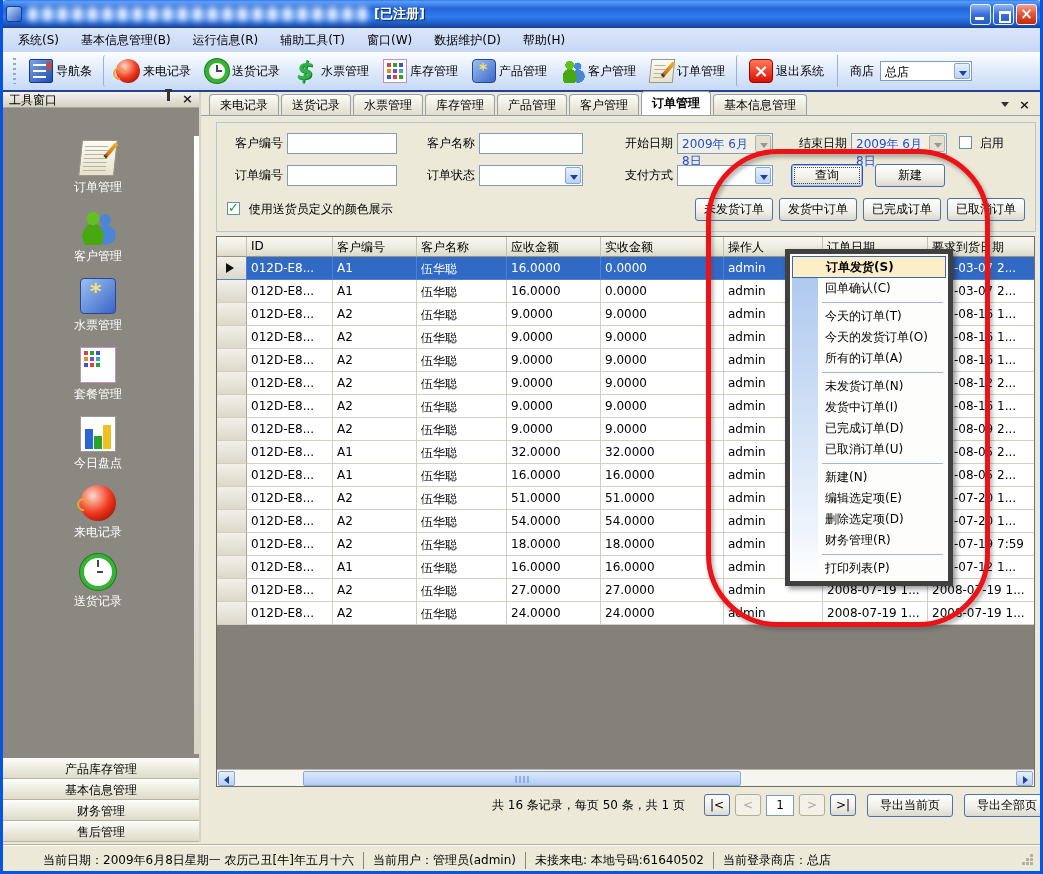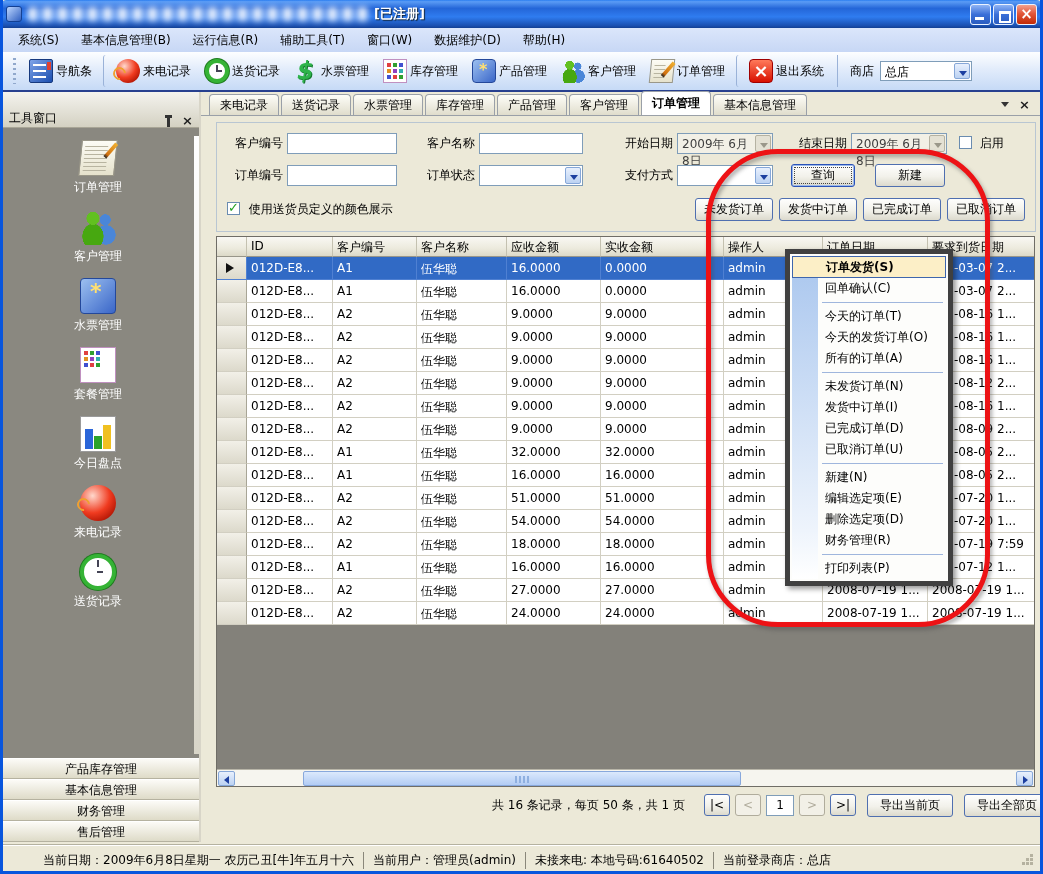--- a/index.html
+++ b/index.html
@@ -66,21 +66,21 @@
   .i-scroll::after{content:"";position:absolute;right:3px;top:1px;width:4px;height:17px;
     background:linear-gradient(#f0b030,#d07010 80%,#222);transform:rotate(38deg);}
   .i-exit{background:linear-gradient(#ff7a5a,#d81000);border-radius:4px;border:1px solid #a00000;}
   .i-exit::before{content:"×";position:absolute;left:0;top:0;width:100%;text-align:center;line-height:22px;color:#fff;font-weight:bold;font-size:18px;}
   .i-chart{background:#fff;border:1px solid #9a9a9a;background-repeat:no-repeat;
     background-image:linear-gradient(#2b66d9,#2b66d9),linear-gradient(#2aa32a,#2aa32a),linear-gradient(#f0c020,#f0c020);
     background-size:5px 13px,5px 9px,5px 16px;background-position:3px 8px,9px 12px,15px 5px;}
   .lg.i-chart{background-size:8px 20px,8px 13px,8px 24px;background-position:4px 12px,13px 19px,22px 8px;}
   
   .sidebar{position:absolute;left:0;top:92px;width:198px;bottom:29px;background:#8a8880;border-right:2px solid #d8d5c8;}
-  .side-head{height:36px;background:linear-gradient(180deg,#f4f3ee,#d4d1c2);display:flex;align-items:flex-end;padding:0 6px;border-bottom:1px solid #a8a596;}
+  .side-head{height:16px;background:linear-gradient(180deg,#f4f3ee,#d4d1c2);display:flex;align-items:flex-start;padding:0 6px;border-bottom:1px solid #a8a596;}
   .side-head .t{flex:1;}
   .pin{width:3px;height:9px;background:#333;position:relative;margin-right:12px;}
   .pin::before{content:"";position:absolute;left:-2px;top:-3px;width:7px;height:3px;background:#333;}
   .xglyph{color:#222;font-weight:bold;font-size:13px;line-height:13px;}
   .side-group{height:22px;background:linear-gradient(180deg,#fdfdfa,#e4e1d0);border-bottom:1px solid #b5b2a0;border-top:1px solid #fff;
     text-align:center;line-height:22px;}
   .side-items{position:absolute;left:0;top:48px;right:6px;display:flex;flex-direction:column;align-items:center;}
   .side-item{display:flex;flex-direction:column;align-items:center;gap:3px;margin-bottom:13px;cursor:default;}
   .side-item .lbl{color:#fff;}
   .side-scroll{position:absolute;right:0;top:44px;bottom:88px;width:5px;background:linear-gradient(180deg,#fff,#d8d5c8);}
@@ -97,21 +97,21 @@
   .tdown{width:0;height:0;border-left:4px solid transparent;border-right:4px solid transparent;border-top:5px solid #333;}
   
   .filter{position:absolute;left:15px;top:30px;width:820px;height:110px;border:1px solid #b9c6d2;background:#ece9d8;}
   .flabel{position:absolute;width:58px;text-align:right;line-height:21px;}
   .finput{position:absolute;height:21px;background:#fff;border:1px solid #7f9db9;}
   .fcombo{position:absolute;height:21px;background:#fff;border:1px solid #7f9db9;padding:2px 18px 0 4px;}
   .fcombo .arr,.shop-combo .arr{position:absolute;right:1px;top:1px;bottom:1px;width:16px;border-radius:2px;
     background:linear-gradient(180deg,#e8f0fd,#bcd2f2);border:1px solid #86a7d8;}
   .fcombo .arr::after,.shop-combo .arr::after{content:"";position:absolute;left:4px;top:7px;
     border-left:4px solid transparent;border-right:4px solid transparent;border-top:5px solid #1c3fa0;}
-  .fcombo.disabled{background:#f2f0e6;color:#404040;}
+  .fcombo.disabled{background:#f2f0e6;color:#1d4ed8;}
   .fcombo.disabled .arr{background:#e4e1d4;border-color:#b5b2a2;}
   .fcombo.disabled .arr::after{border-top-color:#9a978a;}
   .cb{display:inline-block;width:13px;height:13px;background:#fff;border:1px solid #6a8cb0;position:relative;vertical-align:-2px;}
   .cb.checked::after{content:"✓";position:absolute;left:0px;top:-3px;color:#21a121;font-weight:bold;font-size:13px;}
   .xpbtn{position:absolute;height:23px;border:1px solid #4f6fb0;border-radius:3px;text-align:center;line-height:21px;
     background:linear-gradient(180deg,#fefefd,#f2f1ea 55%,#dcdacd);cursor:default;}
   .xpbtn.focused{border-color:#2a52b8;box-shadow:0 0 0 1px #9ab8ea inset;outline:1px dotted #444;outline-offset:-4px;}
   
   .grid{position:absolute;left:15px;top:144px;width:819px;height:551px;background:#83817a;border:1px solid #6f6d66;overflow:hidden;}
   .ghead{display:flex;height:20px;}
@@ -347,21 +347,21 @@
       <span class="flabel" style="left:8px;top:42px;">订单编号</span>
       <input class="finput" style="left: 70px; top: 42px; width: 110px;">
       <span class="flabel" style="left:200px;top:42px;">订单状态</span>
       <span class="fcombo" style="left:262px;top:42px;width:104px;">
         <i class="arr"></i>
       </span>
       <span class="flabel" style="left:398px;top:42px;">支付方式</span>
       <span class="fcombo" style="left:460px;top:42px;width:96px;">
         <i class="arr"></i>
       </span>
-      <span class="xpbtn focused" style="left:574px;top:41px;width:64px;font-family:Liberation Serif, serif;">查询</span>
+      <span class="xpbtn focused" style="left:574px;top:41px;width:72px;font-family:Liberation Serif, serif;">查询</span>
       <span class="xpbtn" style="left:658px;top:41px;width:70px;">新建</span>
 
       <span style="position:absolute;left:10px;top:78px;">
         <span class="cb checked"></span>
         <span style="margin-left:5px;">使用送货员定义的颜色展示</span>
       </span>
       <span>
         
       <span class="xpbtn statusbtn" style="top: 75px; width: 78px; left: 478px;">未发货订单</span><span class="xpbtn statusbtn" style="top: 75px; width: 78px; left: 562px;">发货中订单</span><span class="xpbtn statusbtn" style="top: 75px; width: 78px; left: 646px;">已完成订单</span><span class="xpbtn statusbtn" style="top: 75px; width: 78px; left: 730px;">已取消订单</span></span>
     </div>

